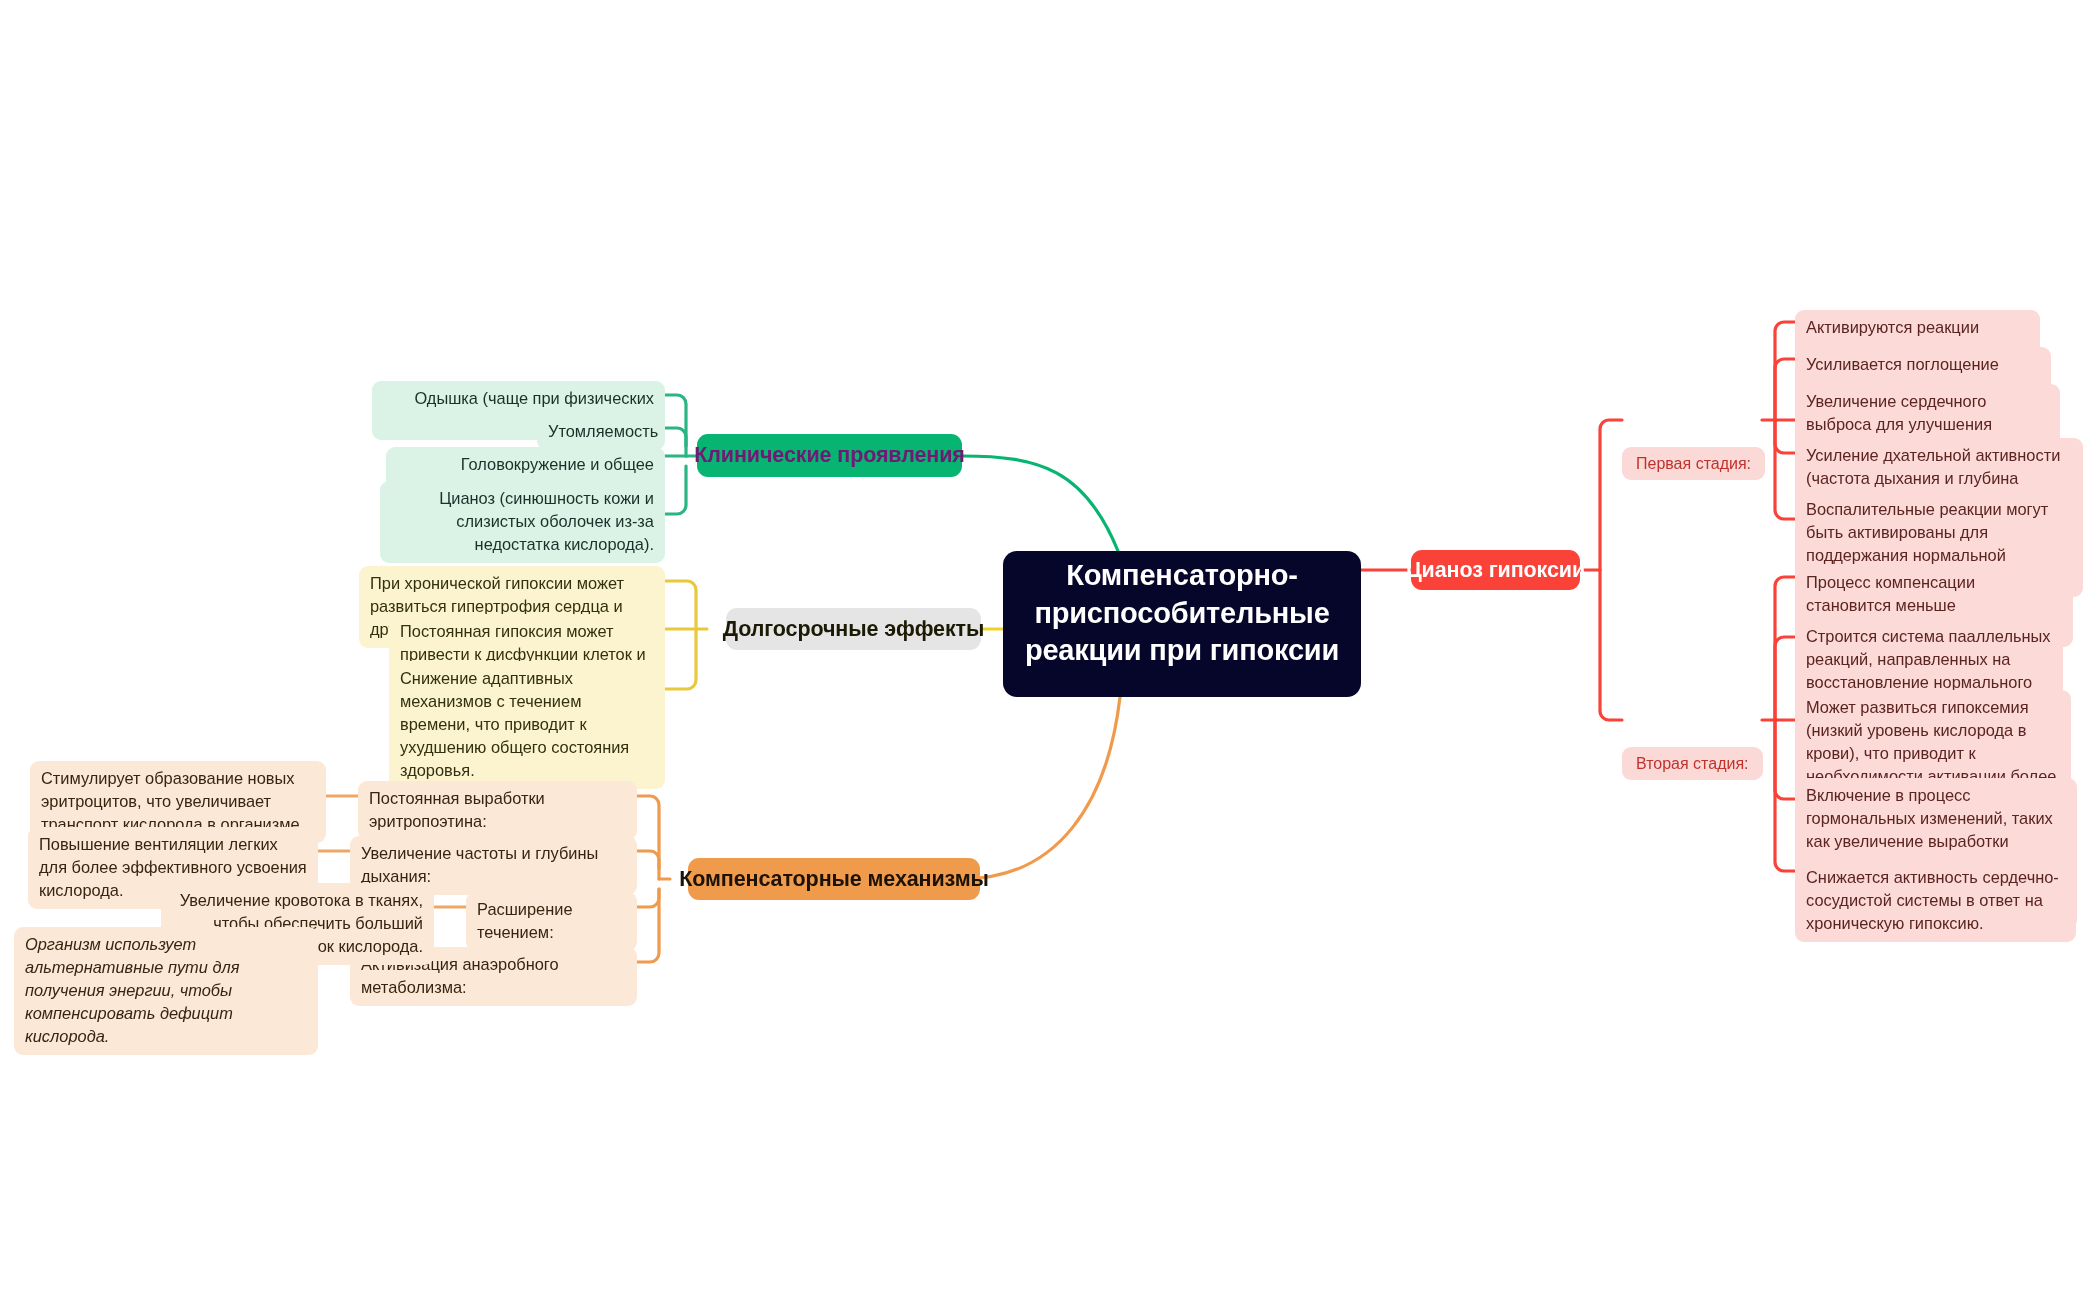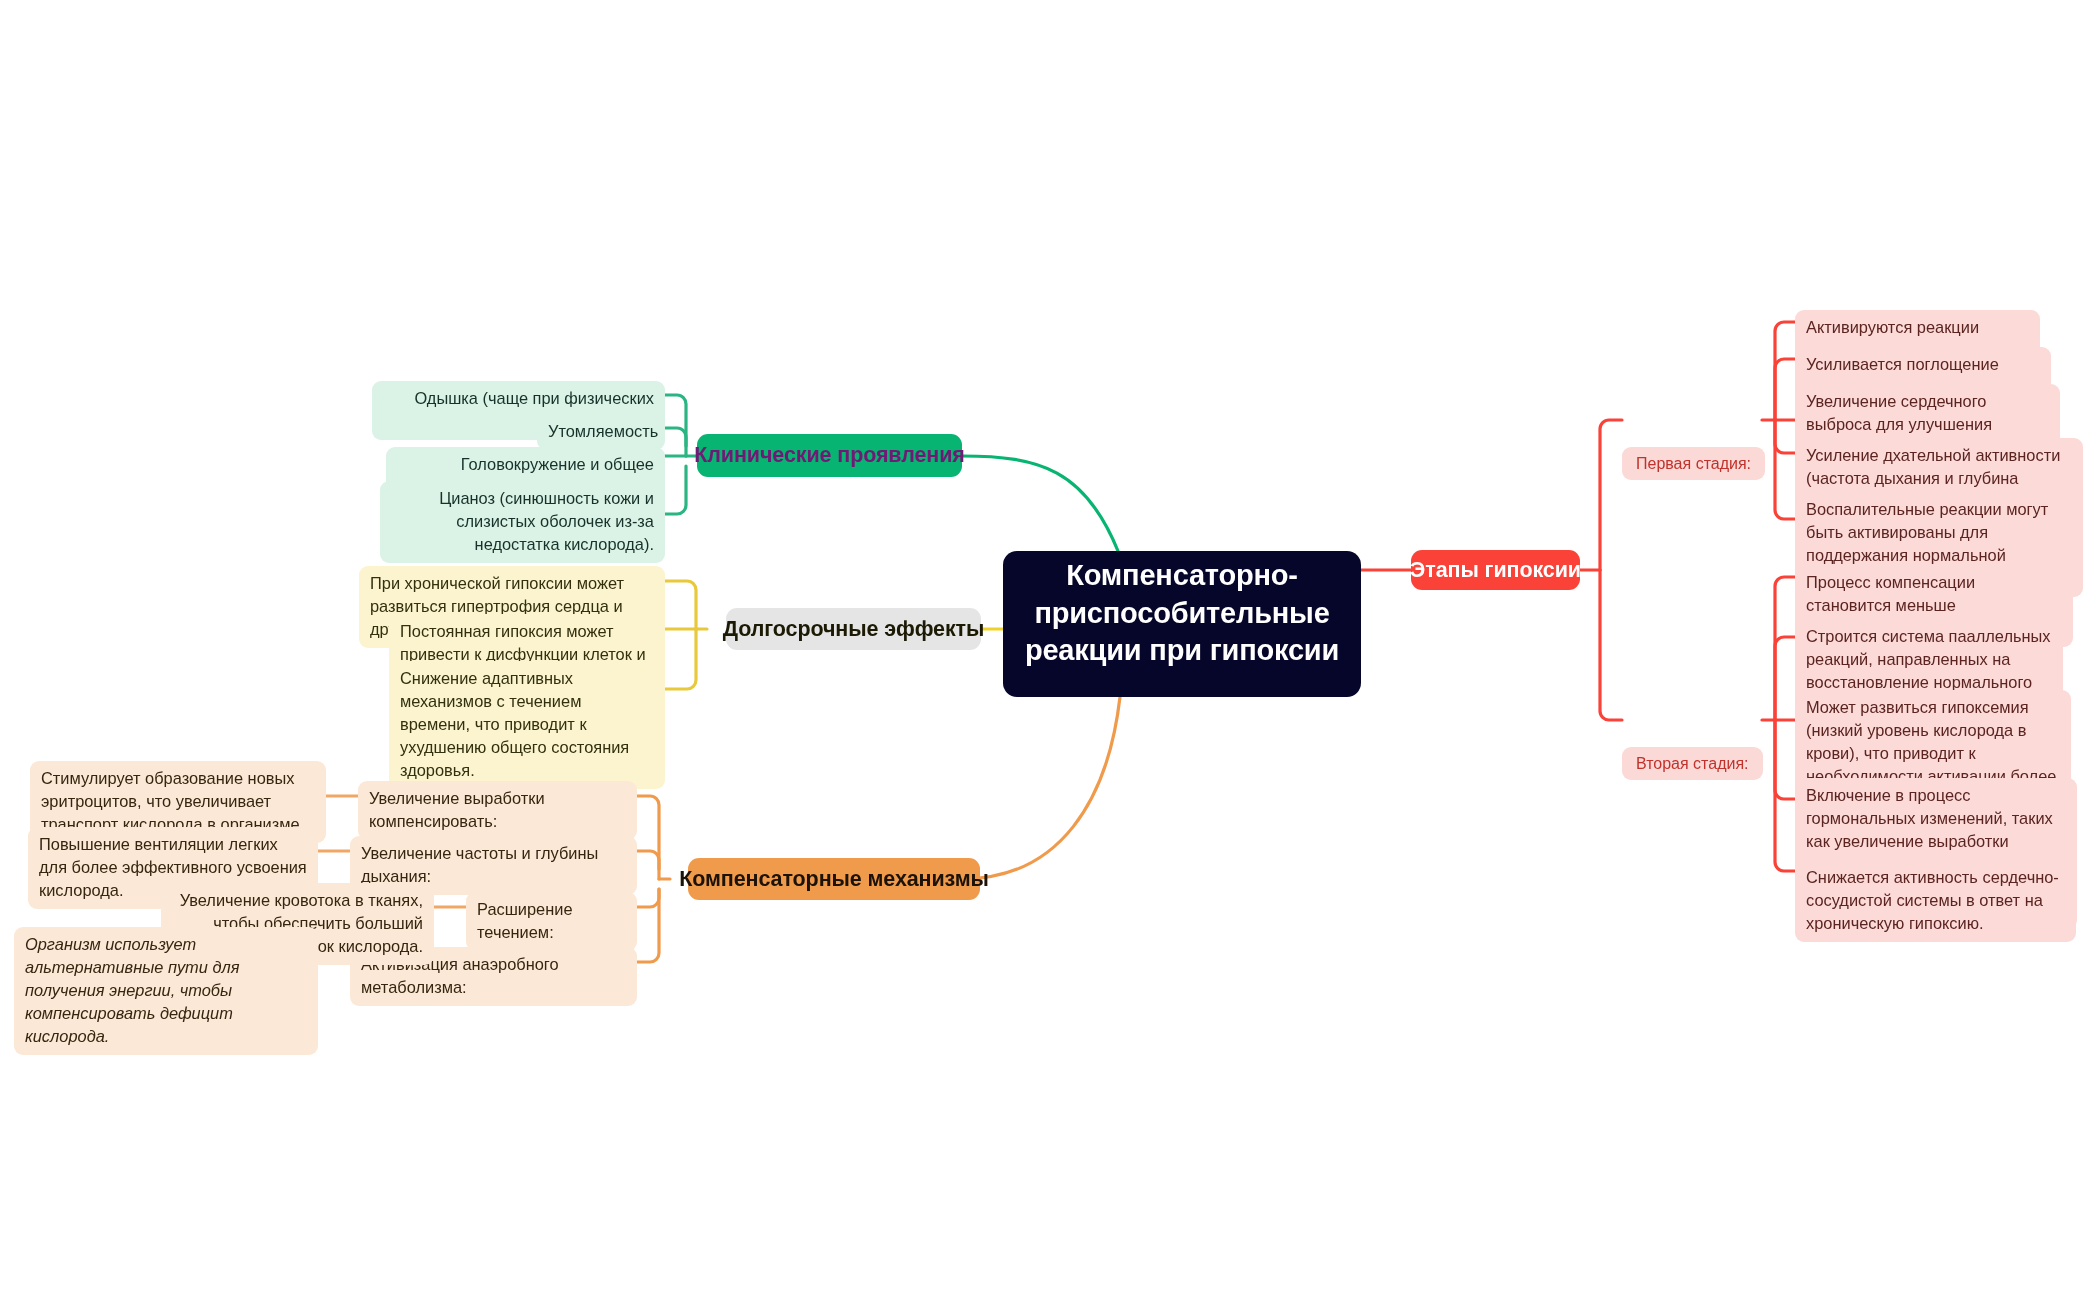--- a/index.html
+++ b/index.html
@@ -134,32 +134,32 @@
   </div>
 
   <div class="node leaf yellow ta-l" style="left:359px;top:566px;width:306px;">При хронической гипоксии может развиться гипертрофия сердца и других органов.</div>
   <div class="node leaf yellow ta-l" style="left:389px;top:614px;width:276px;">Постоянная гипоксия может привести к дисфункции клеток и органов.</div>
   <div class="node leaf yellow ta-l" style="left:389px;top:661px;width:276px;">Снижение адаптивных механизмов с течением времени, что приводит к ухудшению общего состояния здоровья.</div>
 
   <div class="node pill orange b-orange">
     <span>Компенсаторные механизмы</span>
   </div>
 
-  <div class="node leaf orange ta-l" style="left:358px;top:781px;width:279px;">Увеличение выработки компенсировать:</div>
+  <div class="node leaf orange ta-l" style="left:358px;top:781px;width:279px;">Постоянная выработки эритропоэтина:</div>
   <div class="node leaf orange ta-l" style="left:350px;top:836px;width:287px;">Увеличение частоты и глубины дыхания:</div>
   <div class="node leaf orange ta-l" style="left:466px;top:892px;width:171px;">Расширение течением:</div>
   <div class="node leaf orange ta-l" style="left:350px;top:947px;width:287px;">Активизация анаэробного метаболизма:</div>
 
   <div class="node leaf orange ta-l" style="left:30px;top:761px;width:296px;">Стимулирует образование новых эритроцитов, что увеличивает транспорт кислорода в организме.</div>
   <div class="node leaf orange ta-l" style="left:28px;top:827px;width:290px;">Повышение вентиляции легких для более эффективного усвоения кислорода.</div>
   <div class="node leaf orange ta-r" style="left:161px;top:883px;width:273px;">Увеличение кровотока в тканях, чтобы обеспечить больший приток кислорода.</div>
   <div class="node leaf orange ta-l" style="left:14px;top:927px;width:304px;font-style:italic;">Организм использует альтернативные пути для получения энергии, чтобы компенсировать дефицит кислорода.</div>
 
   <div class="node pill red b-red">
-    <span>Этапы гипоксии</span>
+    <span>Цианоз гипоксии</span>
   </div>
 
   <div class="node stage s-first">
     <span>Первая стадия:</span>
   </div>
   <div class="node stage s-second">
     <span>Вторая стадия:</span>
   </div>
 
   <div class="node leaf red ta-l" style="left:1795px;top:310px;width:245px;">Активируются реакции адаптации.</div>

